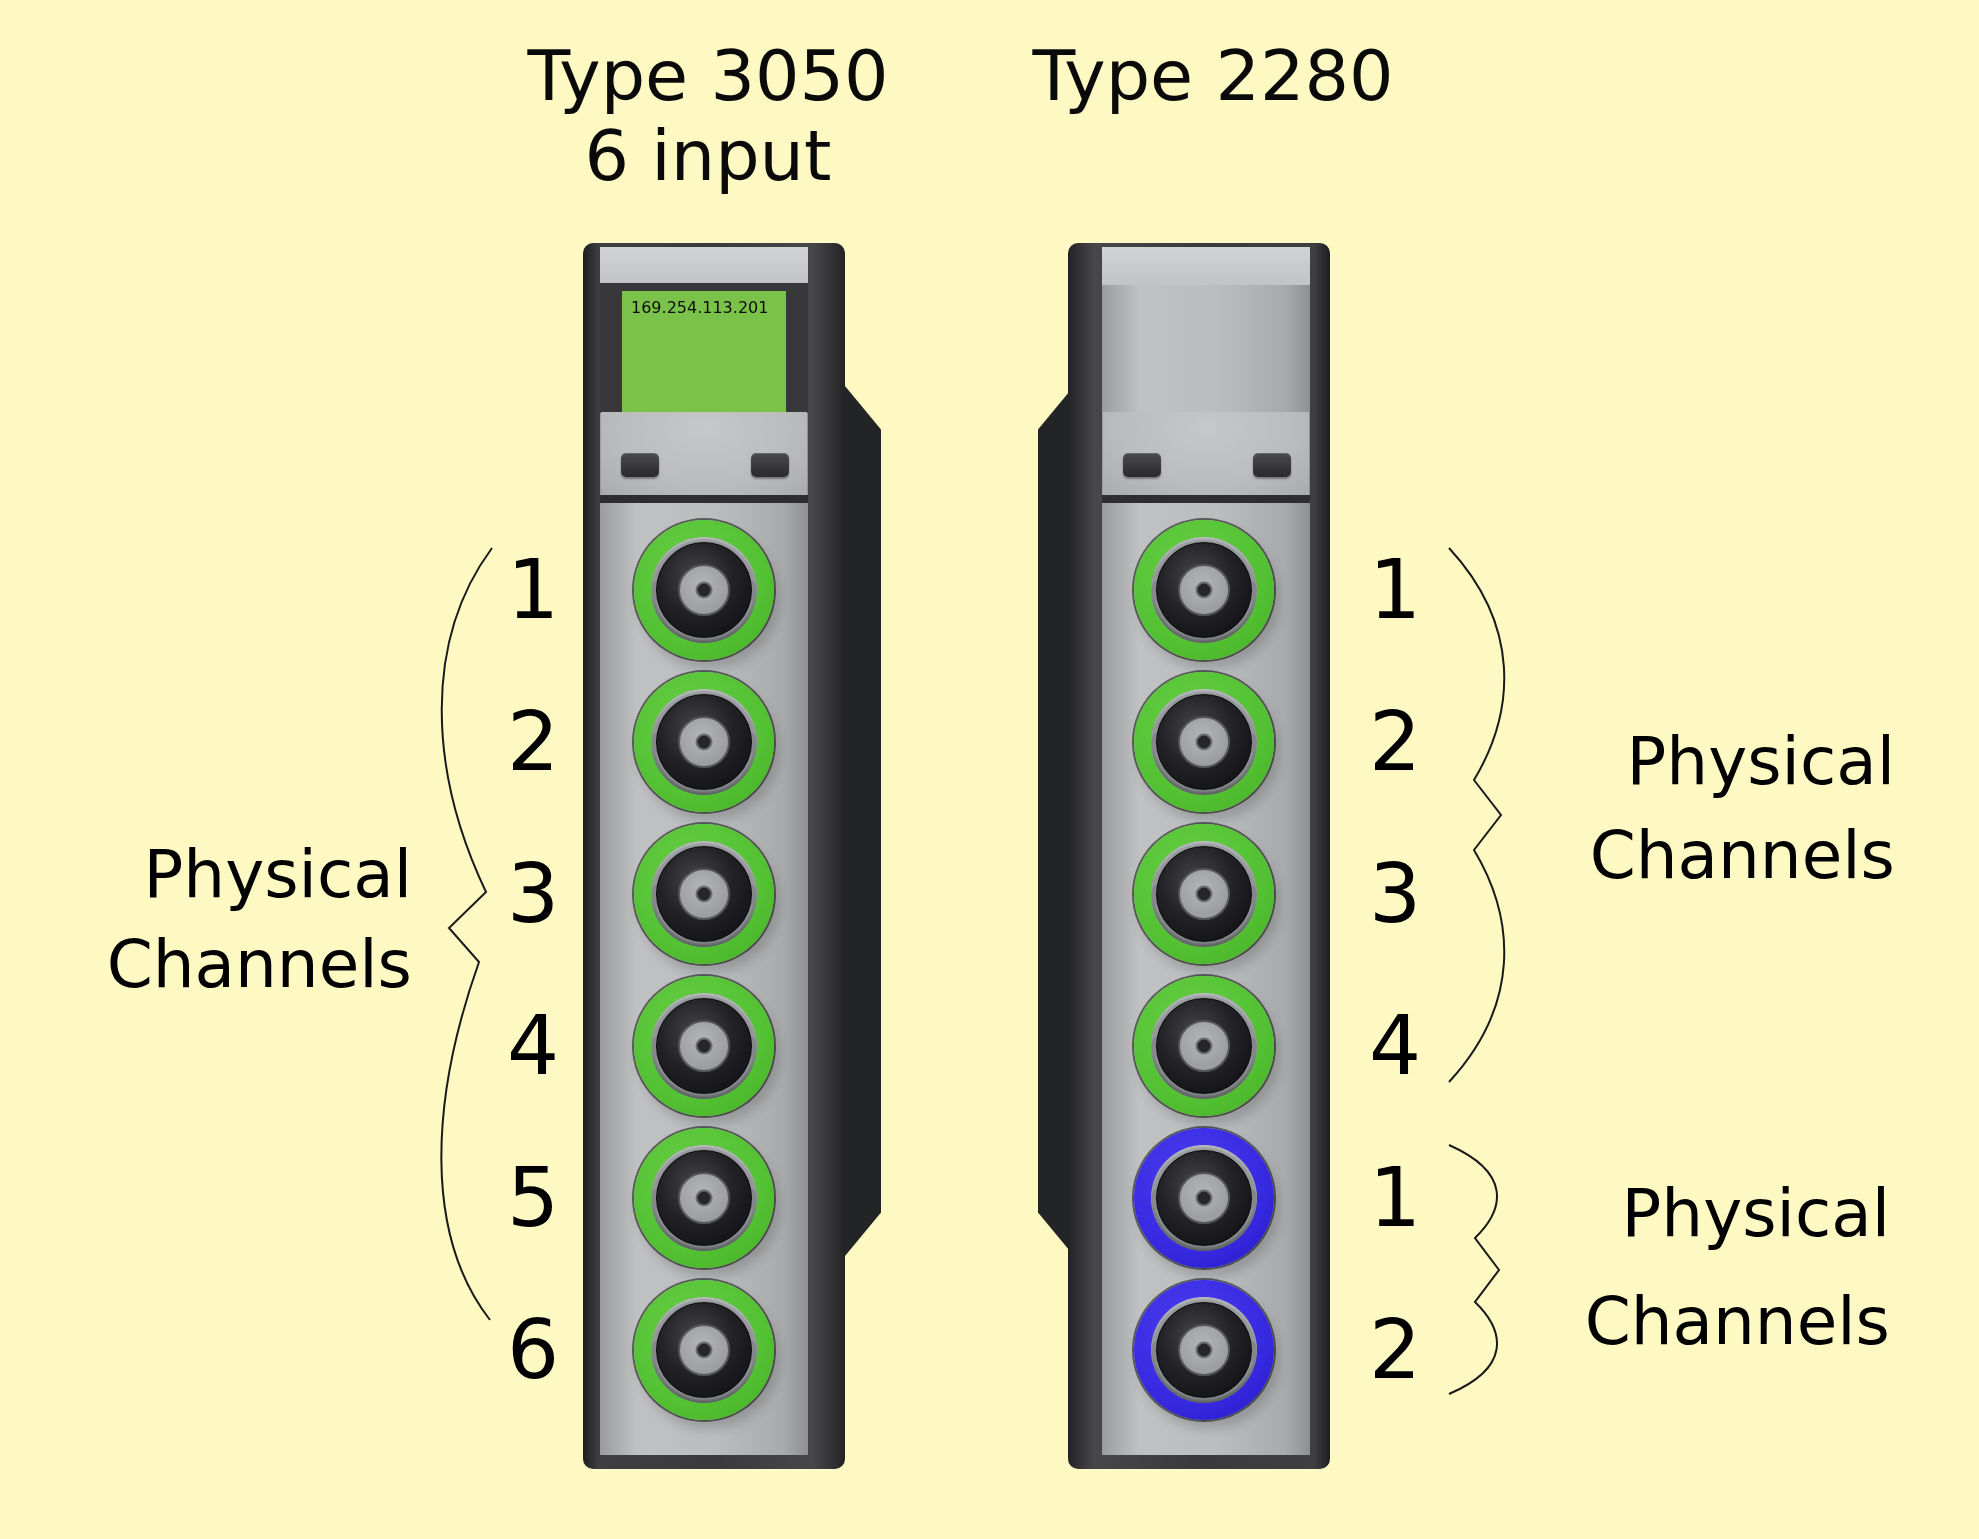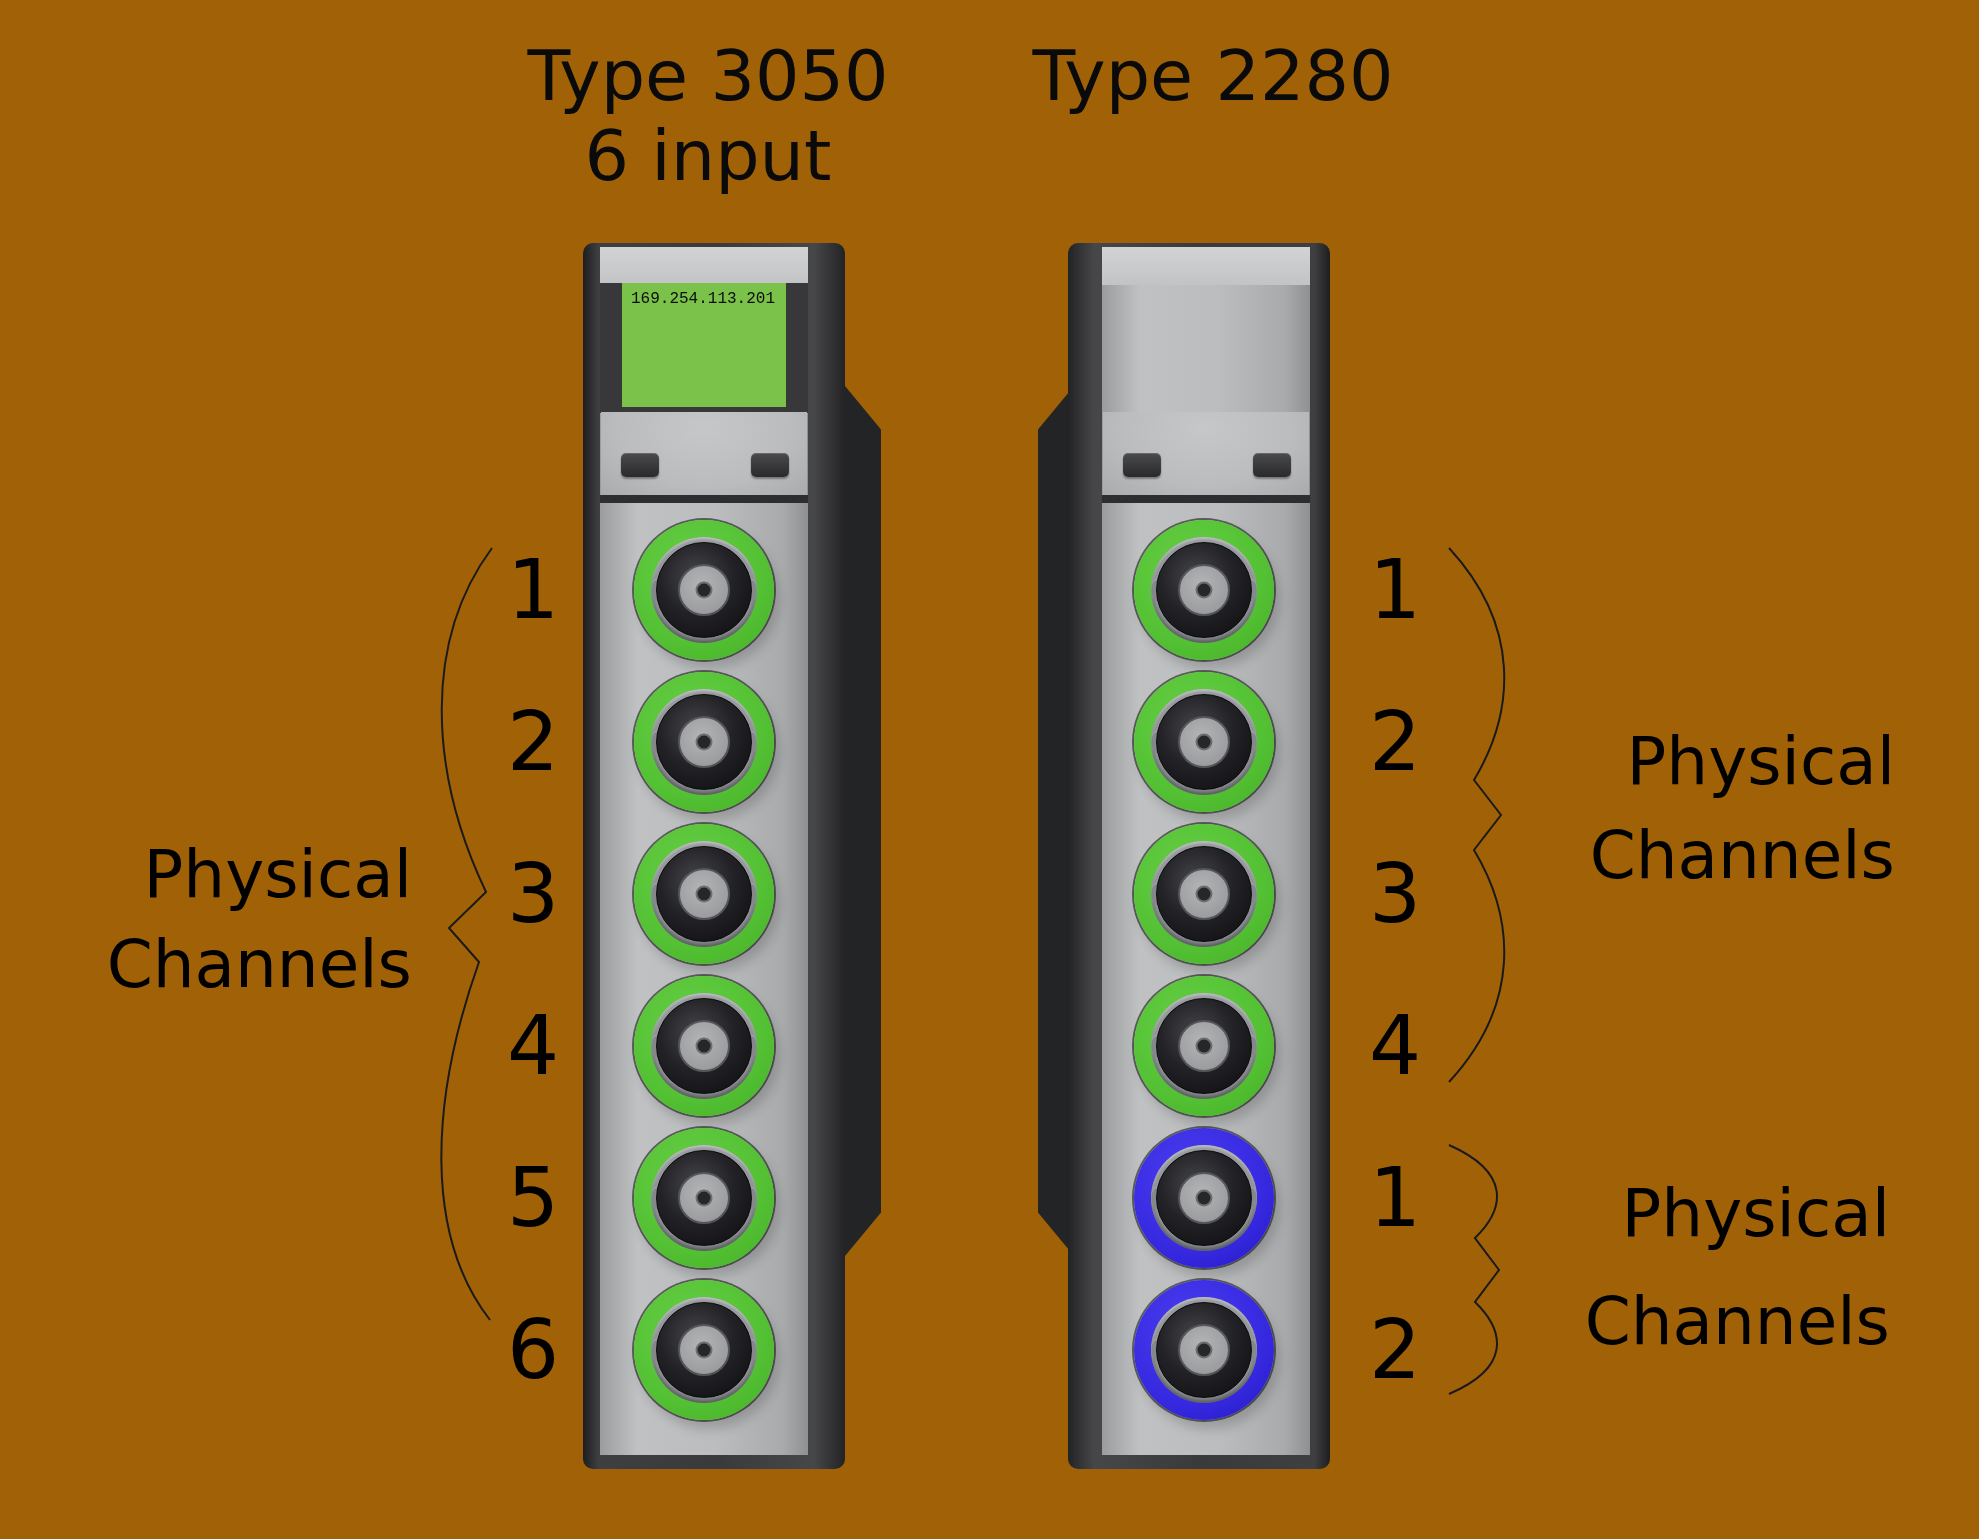--- a/index.html
+++ b/index.html
@@ -1,17 +1,17 @@
 <!DOCTYPE html>
 <html><head>
 <meta charset="utf-8">
 <style>
   html,body{margin:0;padding:0;background:#ffffff;}
   .canvas{
-    position:relative;width:1979px;height:1539px;background:#a16207;overflow:hidden;
+    position:relative;width:1979px;height:1539px;background:#fef9c3;overflow:hidden;
     font-family:"DejaVu Sans","Liberation Sans",sans-serif;color:#000;
   }
   
   .title-block{position:absolute;width:620px;text-align:center;font-size:70px;line-height:80px;color:#0a0a0a;}
   .title-left{left:398px;top:36px;}
   .title-right{left:903px;top:36px;}
   
   .fin{position:absolute;top:386px;height:870px;width:36px;background:#222426;}
   .fin-left-module{left:845px;clip-path:polygon(0 0,100% 5%,100% 95%,0 100%);}
   .fin-right-module{left:1038px;clip-path:polygon(0 5%,100% 0,100% 100%,0 95%);}
@@ -19,21 +19,21 @@
     background:linear-gradient(to right,#1e1e20 0%,#3f3f41 6%,#3a3a3c 50%,#47474a 88%,#232325 100%);}
   .body-left{left:583px;}
   .body-right{left:1068px;background:linear-gradient(to right,#232325 0%,#47474a 10%,#3a3a3c 50%,#3f3f41 94%,#1e1e20 100%);}
   .face{position:absolute;top:247px;height:1208px;width:208px;
     background:linear-gradient(to right,#9b9c9e 0%,#c0c1c3 18%,#bcbdbf 55%,#a9aaac 88%,#8f9092 100%);}
   .face-left{left:600px;}
   .face-right{left:1102px;}
   .topstrip{position:absolute;left:0;top:0;width:100%;height:38px;
     background:linear-gradient(#d2d3d5,#c2c3c5);}
   .screenframe{position:absolute;left:0;top:36px;width:100%;height:130px;background:#38383a;}
-  .screen{position:absolute;left:22px;top:0;width:164px;height:124px;background:#7bc24a;font-family:Liberation Mono, monospace;}
+  .screen{position:absolute;left:22px;top:8px;width:164px;height:124px;background:#7bc24a;}
   .ip{position:absolute;left:9px;top:7px;font-size:16px;letter-spacing:0px;color:#0c0c0c;white-space:nowrap;}
   .btnplate{position:absolute;left:1px;top:165px;width:206px;height:83px;
     background:radial-gradient(ellipse at 50% 20%,#c6c7c9 0%,#bbbcbe 60%,#aaabad 100%);}
   .btn{position:absolute;top:41px;width:38px;height:24px;border-radius:5px;
     background:linear-gradient(#4a4a4c,#2a2a2c);box-shadow:0 2px 2px rgba(0,0,0,.35), inset 0 1px 1px rgba(255,255,255,.18);}
   .btn-1{left:20px;} .btn-2{left:150px;}
   .sep{position:absolute;left:0;top:248px;width:100%;height:8px;background:#2e2e30;}
   
   .conn{position:absolute;width:140px;height:140px;border-radius:50%;
     box-shadow:0 0 0 2px rgba(22,26,18,.6), 5px 9px 12px rgba(0,0,0,.18);z-index:5;}

